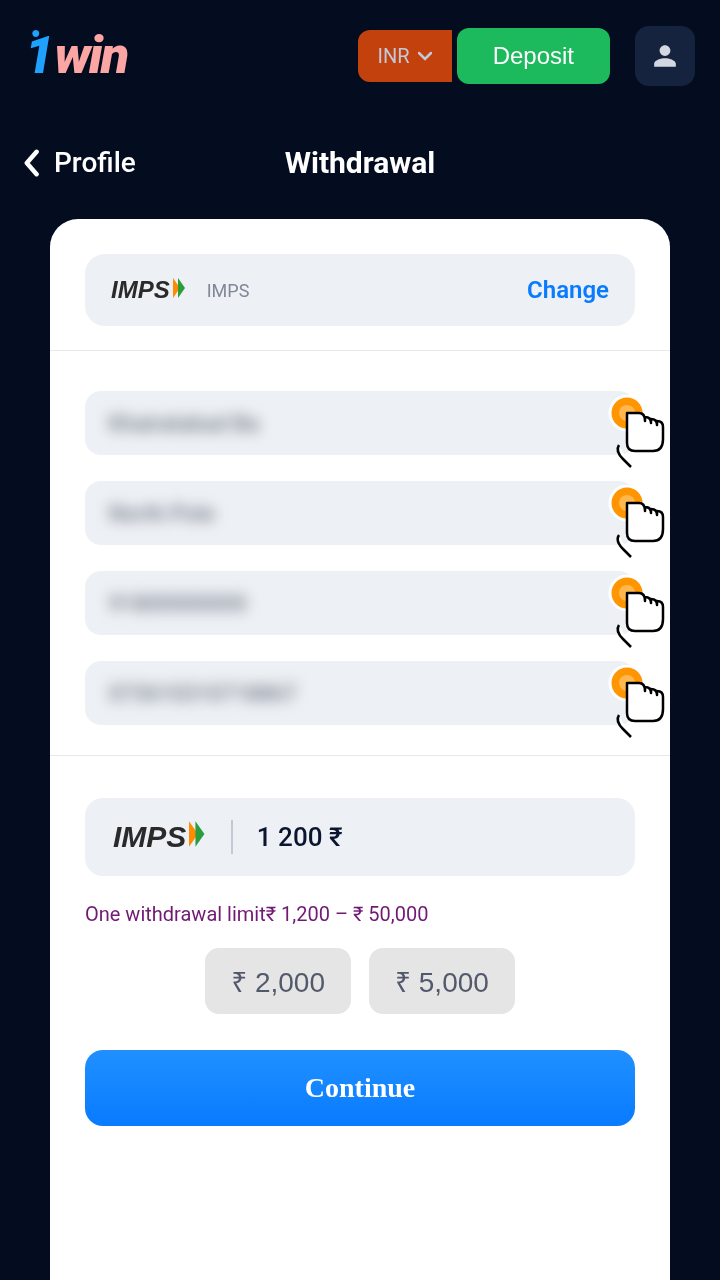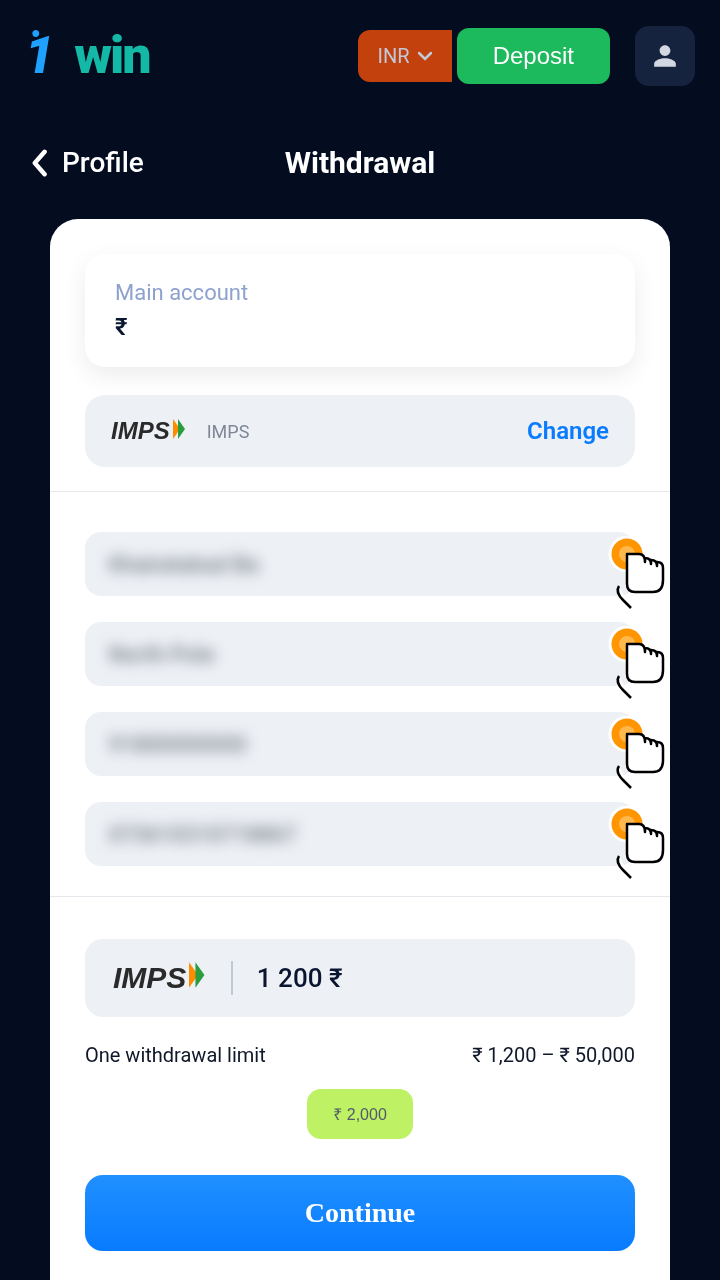--- a/index.html
+++ b/index.html
@@ -18,25 +18,25 @@
     gap: 15px;
   }
   .logo {
     display: flex;
     align-items: center;
     flex: 1;
   }
   .logo-text {
     font-size: 52px;
     font-weight: 900;
-    color: #14b8a6;
+    font-style: italic;
+    color: #fca5a5;
     letter-spacing: -2px;
     position: relative;
     text-shadow: 0 2px 3px rgba(0,0,0,0.3);
-    margin-left: 20px;
   }
   .logo-1 {
     color: #1fa2ff;
     font-weight: 900;
     font-size: 52px;
     font-style: italic;
     position: relative;
   }
   .logo-1::before {
     content: "●";
@@ -77,21 +77,21 @@
     margin-left: 10px;
   }
   .avatar-icon {
     width: 26px;
     height: 26px;
     fill: #d3d7e2;
   }
   .subheader {
     display: flex;
     align-items: center;
-    padding: 30px 30px 40px 30px;
+    padding: 30px 30px 40px 22px;
   }
   .back-btn {
     display: flex;
     align-items: center;
     gap: 14px;
     color: #ffffff;
     font-size: 28px;
     font-weight: 500;
   }
   .chevron-left {
@@ -224,36 +224,36 @@
     height: 34px;
     background: #c3c9d2;
   }
   .amount-value {
     font-size: 26px;
     color: #0a1530;
     font-weight: 500;
   }
   .limit-row {
     display: flex;
-    justify-content: space-between;
-    color: #0f172a;
+    justify-content: flex-start;
+    color: #701a75;
     font-size: 20px;
     margin-bottom: 22px;
   }
   .chips {
     display: flex;
     justify-content: center;
     gap: 18px;
     margin-bottom: 36px;
   }
   .chip {
-    background: #bef264;
+    background: #e5e5e5;
     border-radius: 14px;
     padding: 14px 26px;
-    font-size: 16px;
+    font-size: 28px;
     color: #52596b;
     border: none;
   }
   .continue-btn {
     width: 100%;
     background: linear-gradient(180deg, #2090ff 0%, #087bff 100%);
     color: #ffffff;
     font-size: 28px;
     font-weight: 600;
     padding: 22px;
@@ -289,24 +289,20 @@
     <svg class="chevron-left" viewBox="0 0 12 20">
         <path d="M10 2 L3 10 L10 18" stroke="#ffffff" stroke-width="3.2" fill="none" stroke-linecap="round" stroke-linejoin="round"></path>
       </svg>
     <span>Profile</span>
   </div>
   <div class="page-title">Withdrawal</div>
 </div>
 
 <div class="card">
 
-  <div class="account-box">
-    <div class="account-label">Main account</div>
-    <div class="account-value">₹</div>
-  </div>
 
   <div class="method-box">
     <div class="imps-logo">IMPS<span class="imps-arrow"><svg width="14" height="20" viewBox="0 0 14 20">
             <path d="M0 0 L7 10 L0 20 Z" fill="#ff8c00"></path>
             <path d="M5 0 L12 10 L5 20 Z" fill="#2a9d3e"></path>
           </svg></span></div>
     <div class="method-text">
       <div class="method-sub">IMPS</div>
     </div>
     <div class="change-link">Change</div>
@@ -358,17 +354,18 @@
     <div class="amount-value">1 200 ₹</div>
   </div>
 
   <div class="limit-row">
     <span>One withdrawal limit</span>
     <span>₹ 1,200 – ₹ 50,000</span>
   </div>
 
   <div class="chips">
     <button class="chip">₹ 2,000</button>
+    <button class="chip">₹ 5,000</button>
   </div>
 
   <button class="continue-btn">Continue</button>
 
 </div>
 
 </body></html>

